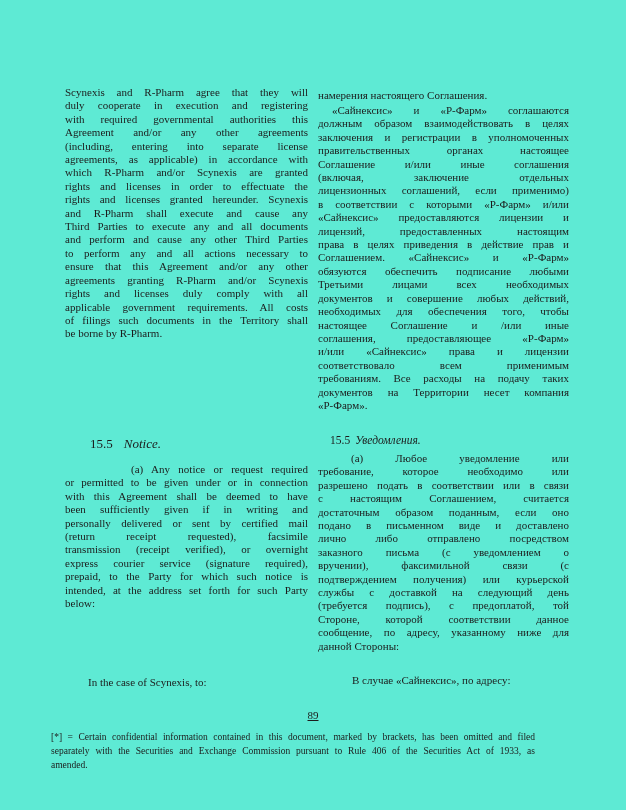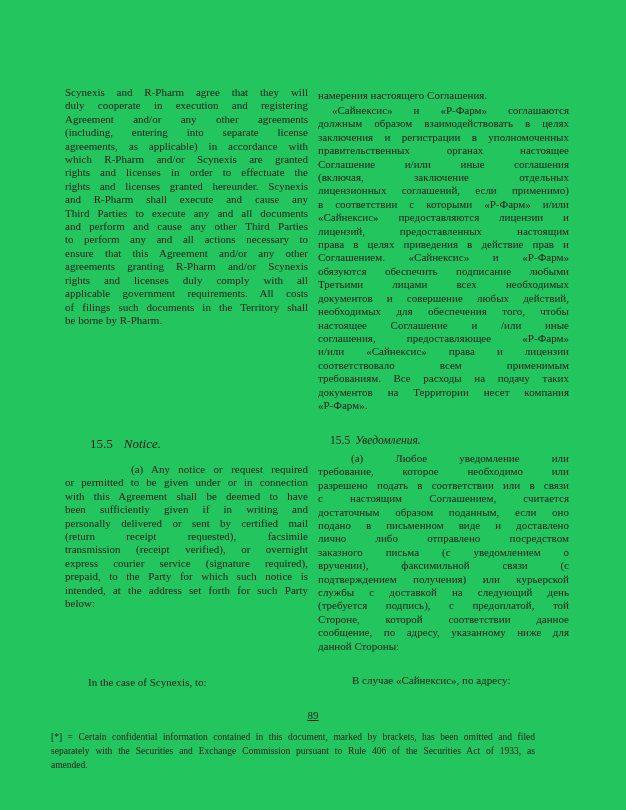--- a/index.html
+++ b/index.html
@@ -1,20 +1,20 @@
 <!DOCTYPE html>
 <html><head>
 <meta charset="utf-8">
 <style>
   html, body { margin: 0; padding: 0; background: #ffffff; }
   .page {
     position: relative;
     width: 626px;
     height: 810px;
-    background: #22c55e;
+    background: #5eead4;
     font-family: "Liberation Serif", "DejaVu Serif", serif;
     color: #1c1c1c;
     overflow: hidden;
   }
   .block {
     position: absolute;
     font-size: 11px;
     line-height: 13.4px;
   }
   
@@ -47,20 +47,21 @@
   }
 </style>
 </head>
 <body>
 
 <div class="page">
 
   <section class="block" id="en-para1">
       <div class="jline">Scynexis and R-Pharm agree that they will</div>
       <div class="jline">duly cooperate in execution and registering</div>
+      <div class="jline">with required governmental authorities this</div>
       <div class="jline">Agreement and/or any other agreements</div>
       <div class="jline">(including, entering into separate license</div>
       <div class="jline">agreements, as applicable) in accordance with</div>
       <div class="jline">which R-Pharm and/or Scynexis are granted</div>
       <div class="jline">rights and licenses in order to effectuate the</div>
       <div class="jline">rights and licenses granted hereunder. Scynexis</div>
       <div class="jline">and R-Pharm shall execute and cause any</div>
       <div class="jline">Third Parties to execute any and all documents</div>
       <div class="jline">and perform and cause any other Third Parties</div>
       <div class="jline">to perform any and all actions necessary to</div>

